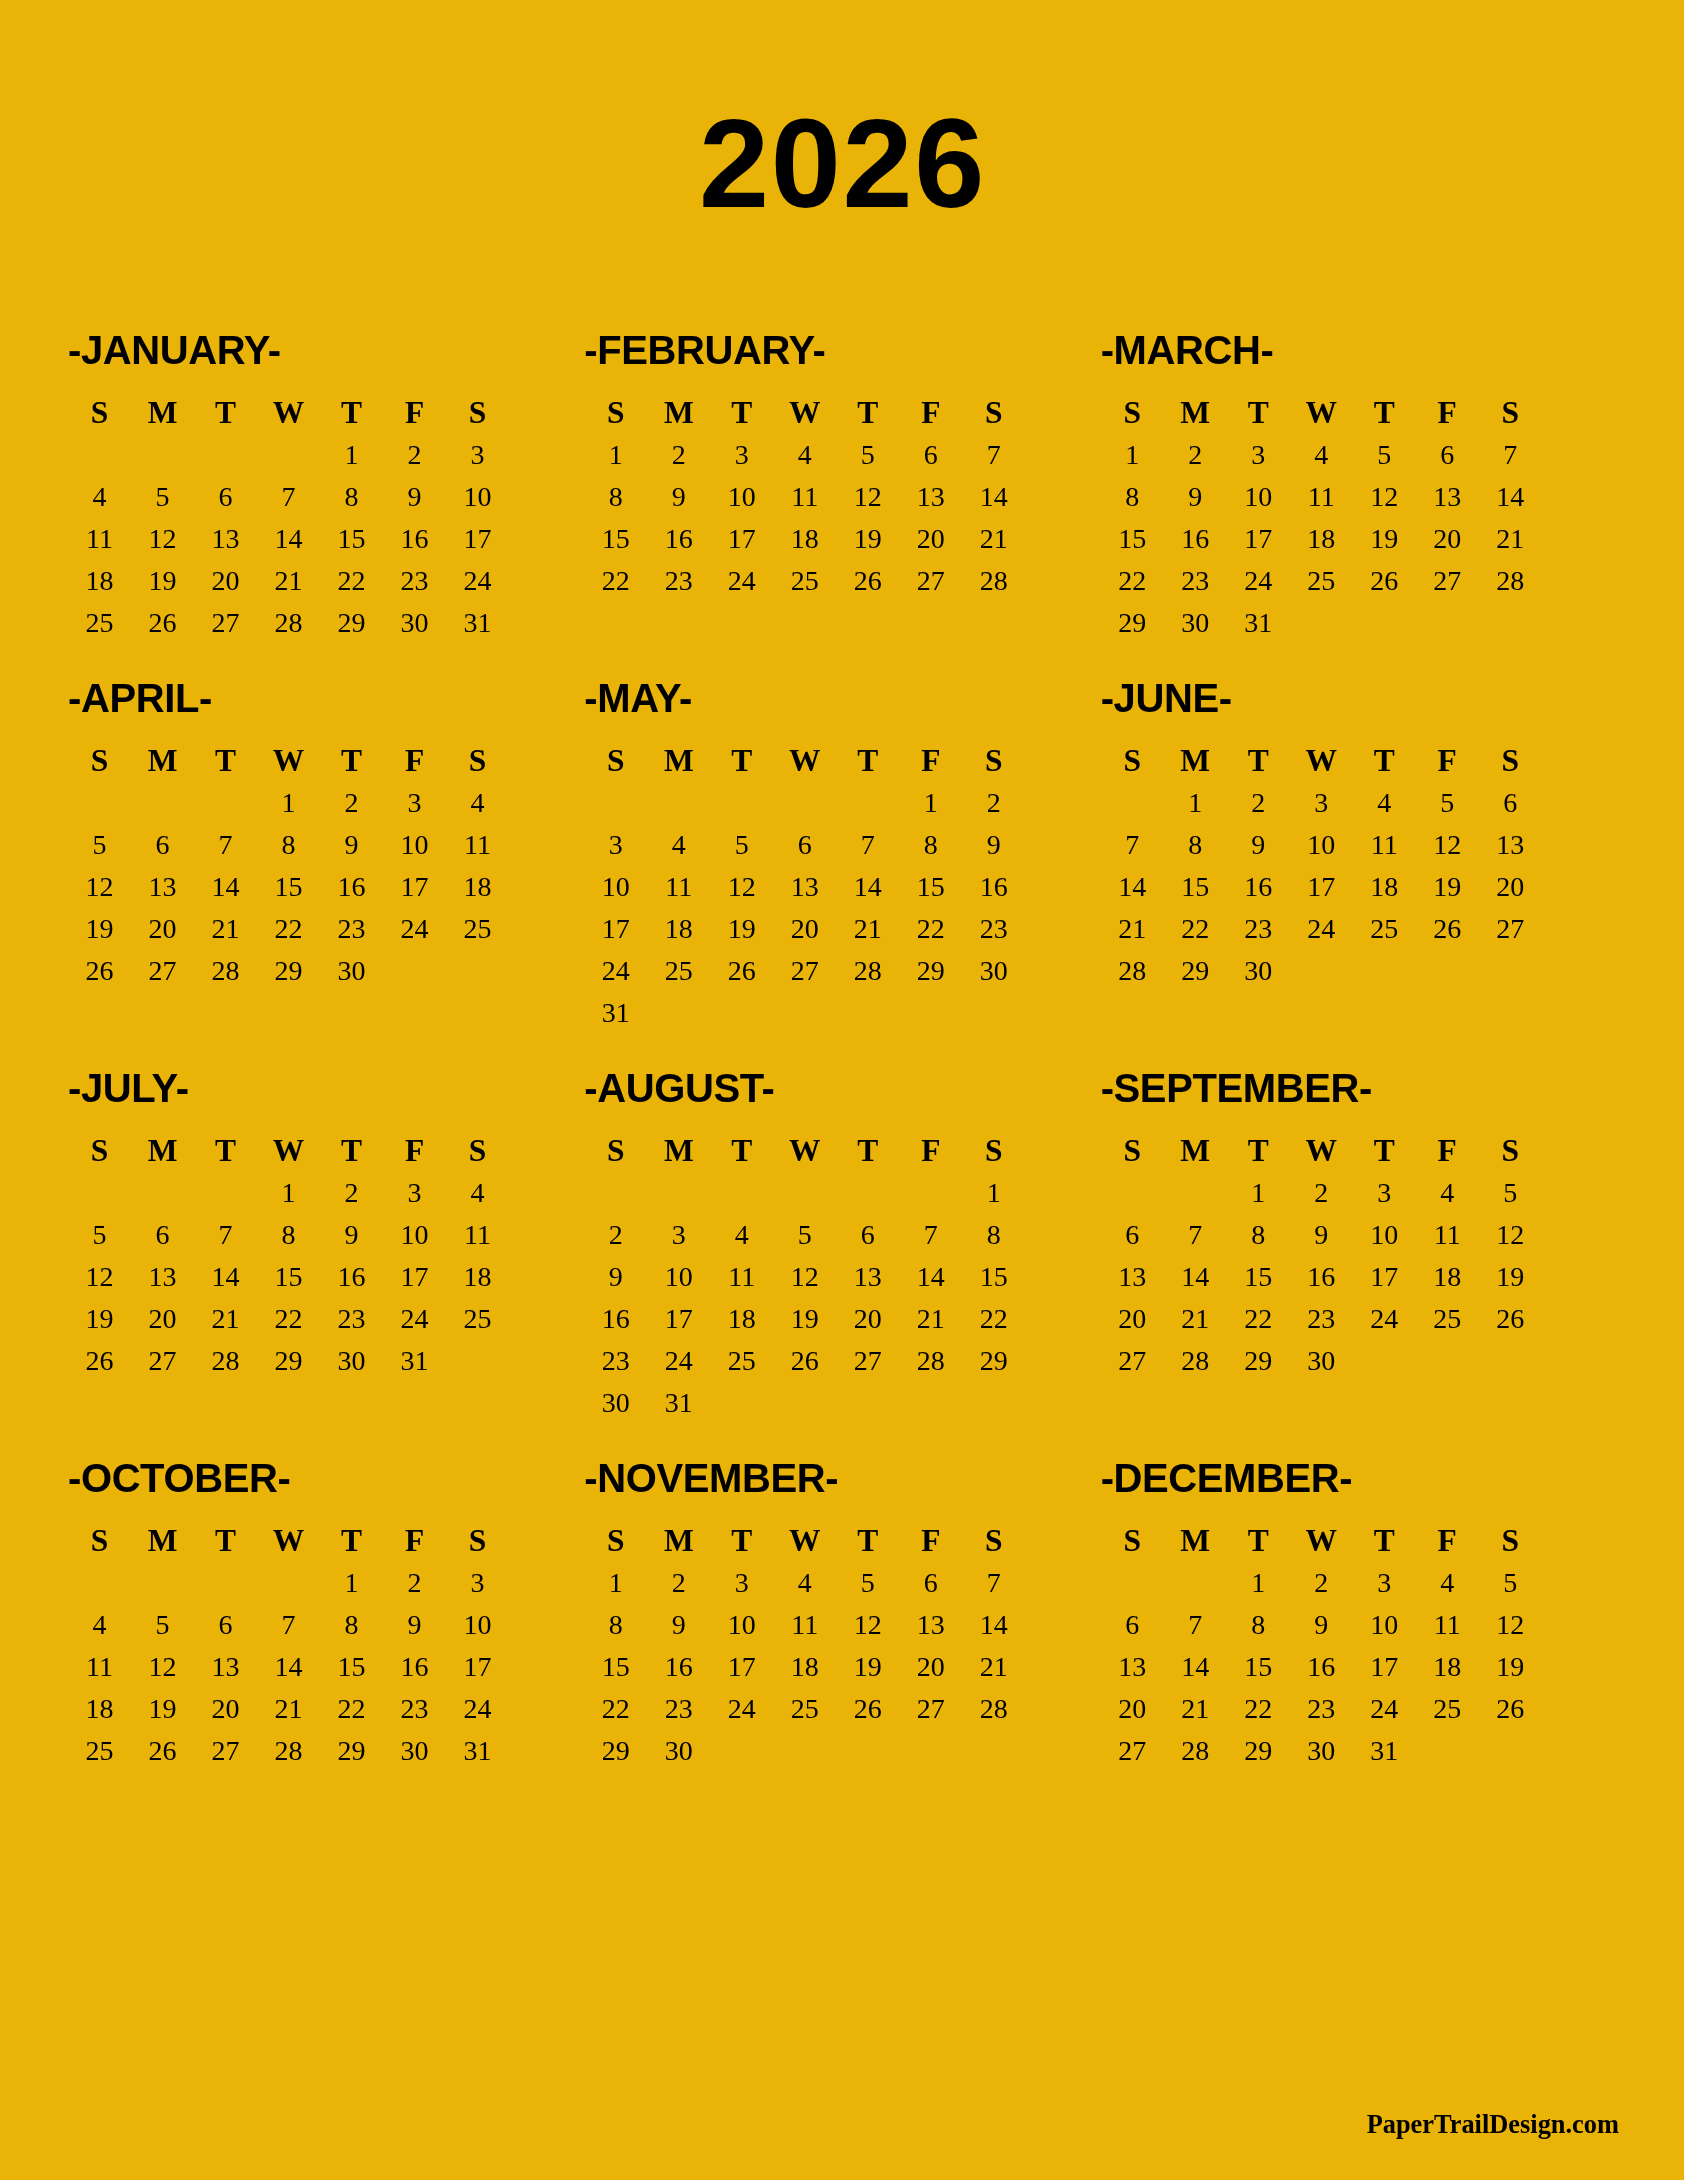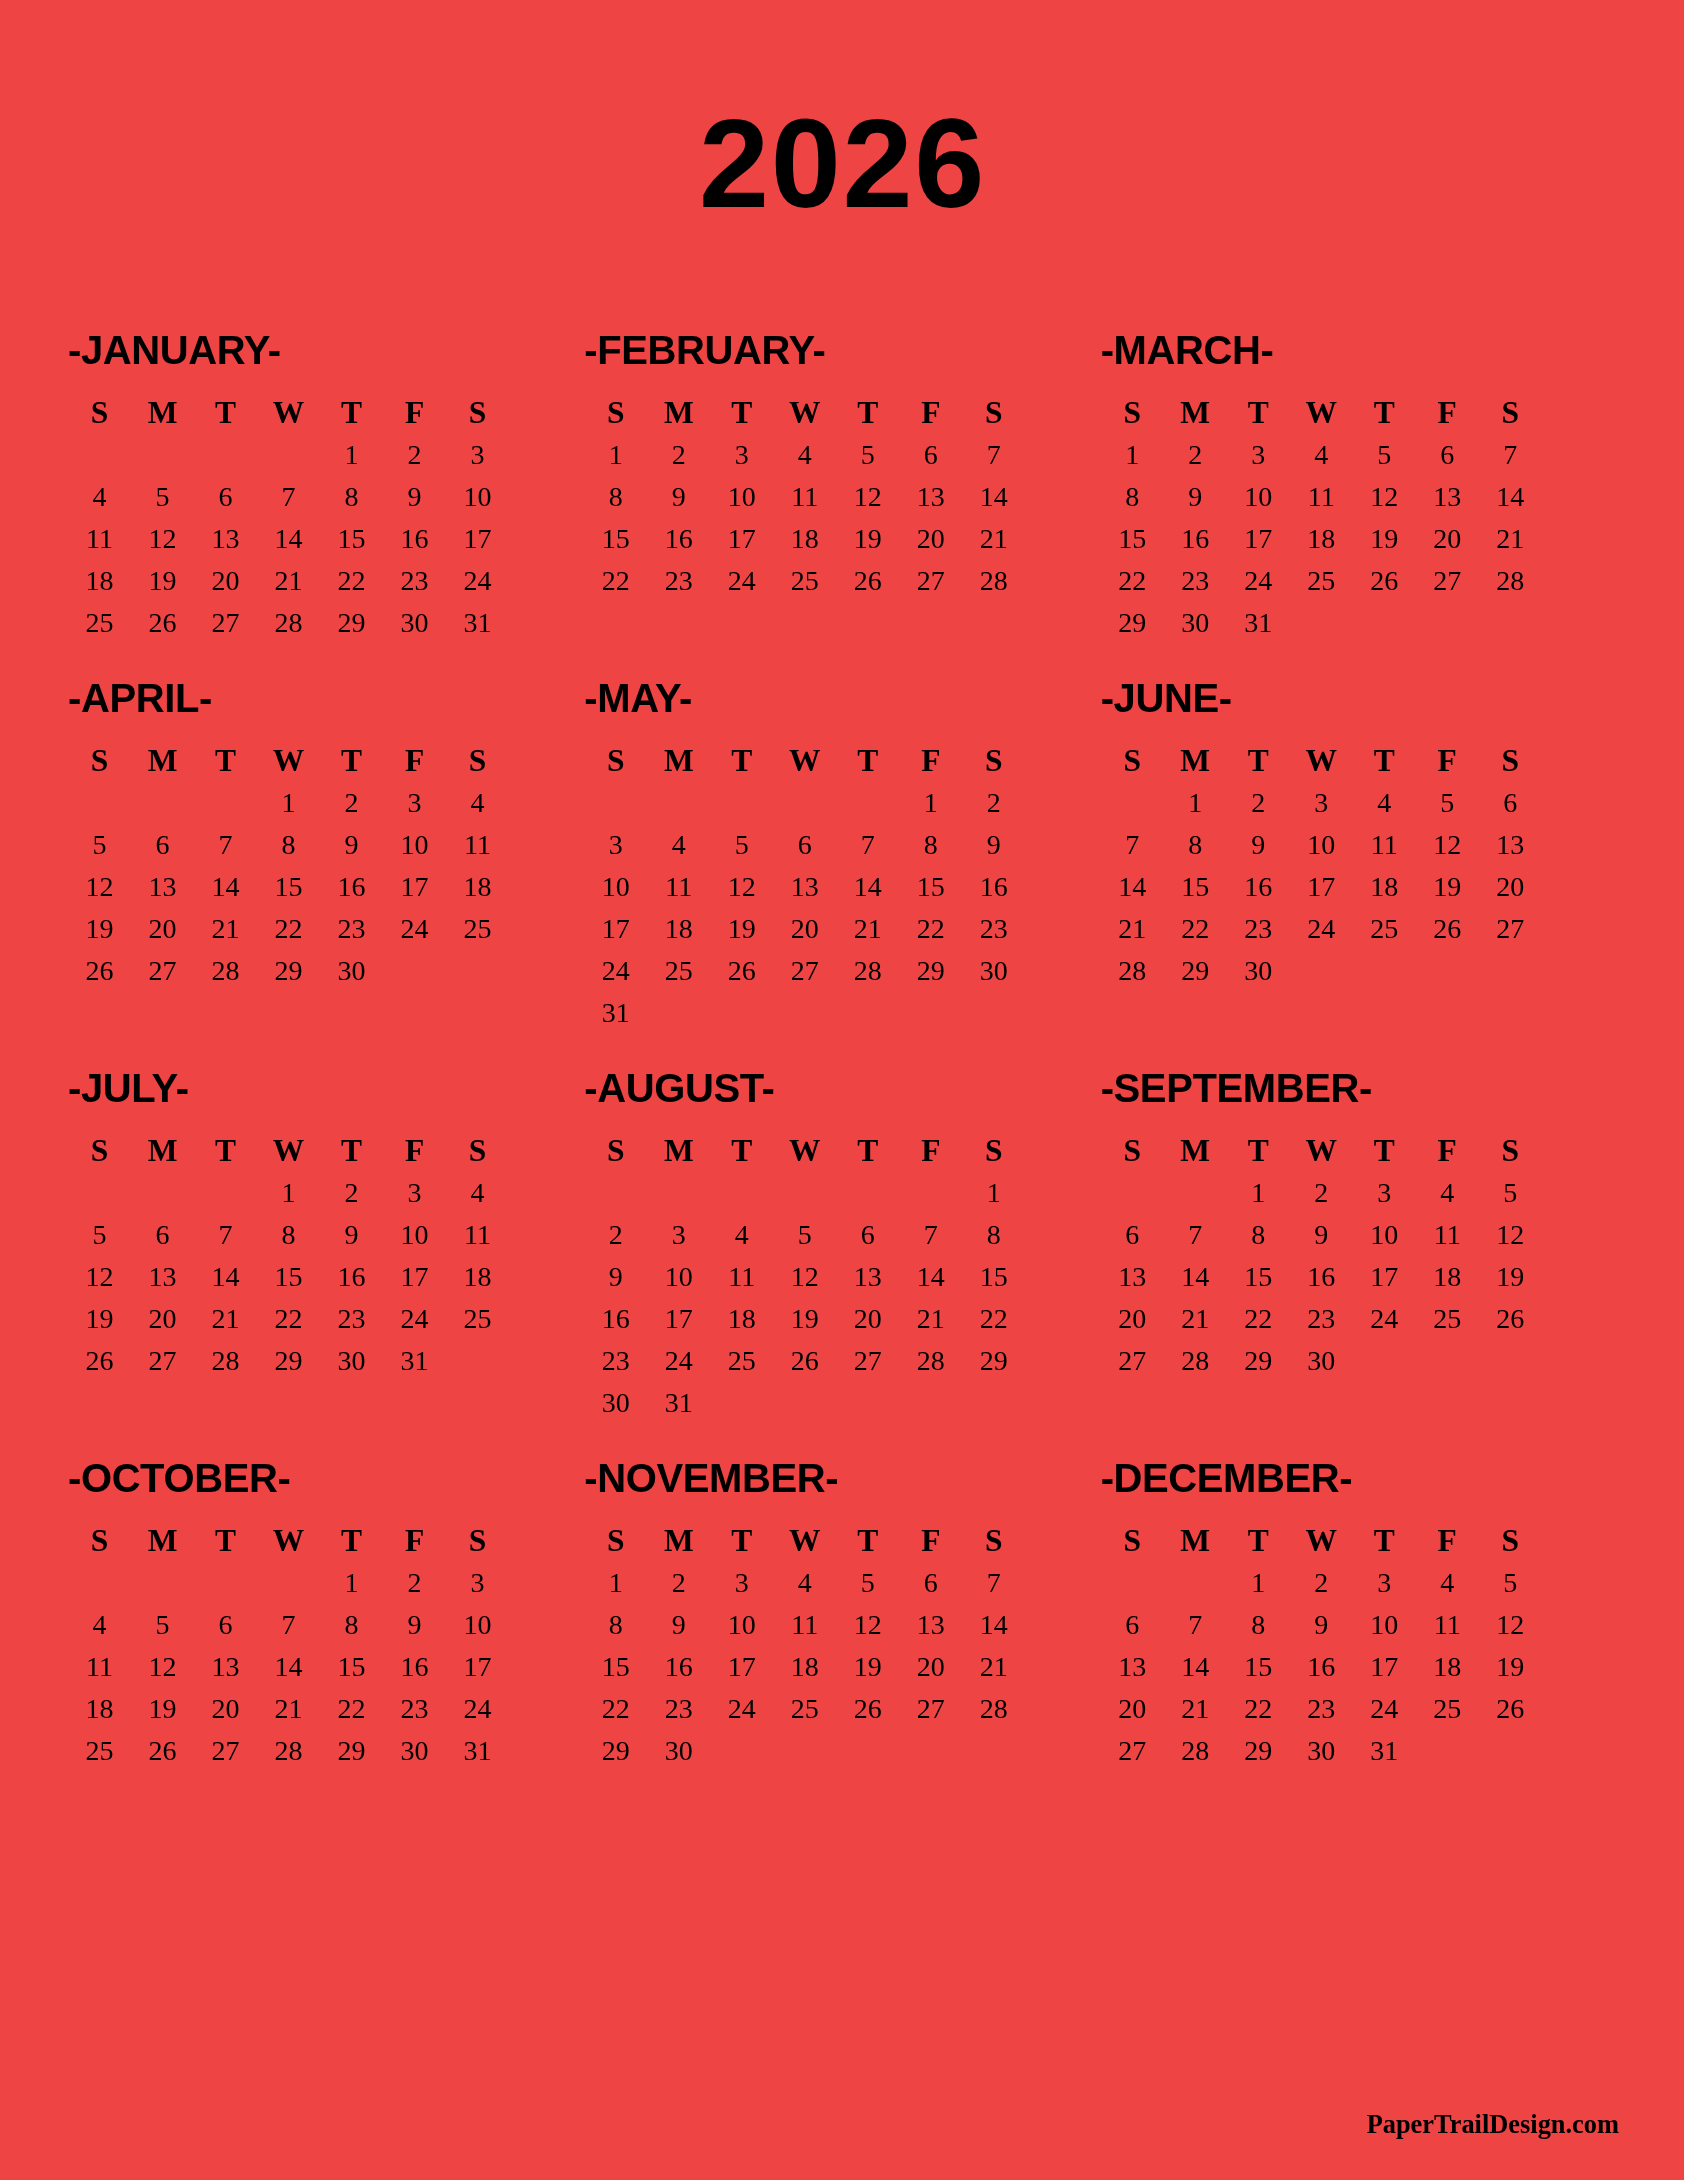--- a/index.html
+++ b/index.html
@@ -11,21 +11,21 @@
     width: 1685px;
     height: 2181px;
     font-family: "Liberation Serif", serif;
     color: #000000;
     overflow: hidden;
   }
   .page {
     position: relative;
     width: 1685px;
     height: 2181px;
-    background: #ef4444;
+    background: #eab308;
     box-sizing: border-box;
   }
   .year-title {
     text-align: center;
     font-family: "Liberation Sans", sans-serif;
     font-weight: bold;
     font-size: 126px;
     letter-spacing: 1.7px;
     line-height: 1;
     padding-top: 101px;

